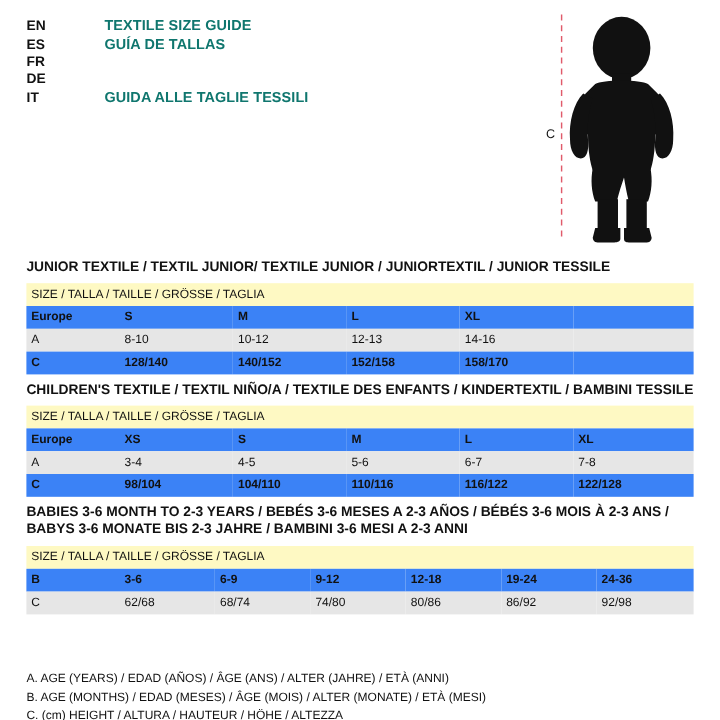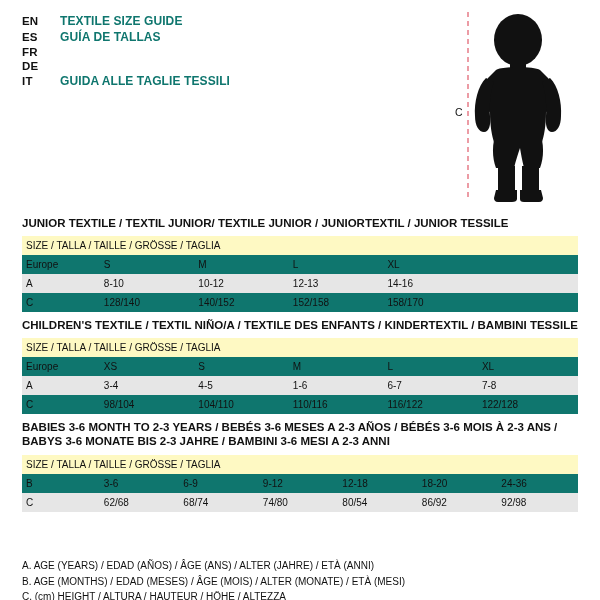--- a/index.html
+++ b/index.html
@@ -25,20 +25,21 @@
   .header {
     position: absolute;
     left: 22px;
     top: 14px;
     width: 420px;
   }
   .lang-row {
     display: flex;
     align-items: baseline;
     margin-bottom: 2px;
+    gap: 27px;
   }
   .lang-code {
     width: 38px;
     font-size: 11.5px;
     font-weight: bold;
     letter-spacing: 0.2px;
     color: #111;
   }
   .lang-title {
     font-size: 12px;
@@ -92,21 +93,22 @@
   }
   tr.head td {
     background: #fef9c3;
     font-size: 10px;
     padding: 3px 0 3px 4px;
   }
   tr.shade td {
     background: #e6e6e6;
   }
   tr.plain td {
-    background: #0f766e;
+    background: #3b82f6;
+    font-weight: bold;
   }
 
   
   .legend {
     position: absolute;
     left: 22px;
     top: 558px;
     width: 556px;
   }
   .legend div {
@@ -235,21 +237,21 @@
         <td>XS</td>
         <td>S</td>
         <td>M</td>
         <td>L</td>
         <td>XL</td>
       </tr>
       <tr class="shade">
         <td>A</td>
         <td>3-4</td>
         <td>4-5</td>
-        <td>1-6</td>
+        <td>5-6</td>
         <td>6-7</td>
         <td>7-8</td>
       </tr>
       <tr class="plain">
         <td>C</td>
         <td>98/104</td>
         <td>104/110</td>
         <td>110/116</td>
         <td>116/122</td>
         <td>122/128</td>
@@ -273,29 +275,29 @@
       <tbody>
           <tr class="head">
         <td colspan="7">SIZE / TALLA / TAILLE / GRÖSSE / TAGLIA</td>
       </tr>
       <tr class="plain">
         <td>B</td>
         <td>3-6</td>
         <td>6-9</td>
         <td>9-12</td>
         <td>12-18</td>
-        <td>18-20</td>
+        <td>19-24</td>
         <td>24-36</td>
       </tr>
       <tr class="shade">
         <td>C</td>
         <td>62/68</td>
         <td>68/74</td>
         <td>74/80</td>
-        <td>80/54</td>
+        <td>80/86</td>
         <td>86/92</td>
         <td>92/98</td>
       </tr>
     </tbody>
       </table>
   </div>
 
   <div class="legend">
     <div>A. AGE (YEARS) / EDAD (AÑOS) / ÂGE (ANS) / ALTER (JAHRE) / ETÀ (ANNI)</div>
     <div>B. AGE (MONTHS) / EDAD (MESES) / ÂGE (MOIS) / ALTER (MONATE) / ETÀ (MESI)</div>

